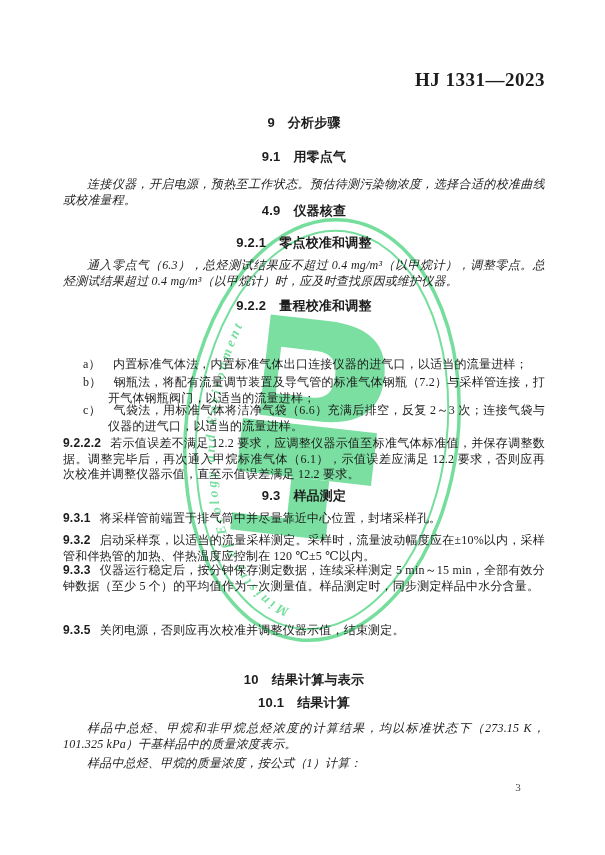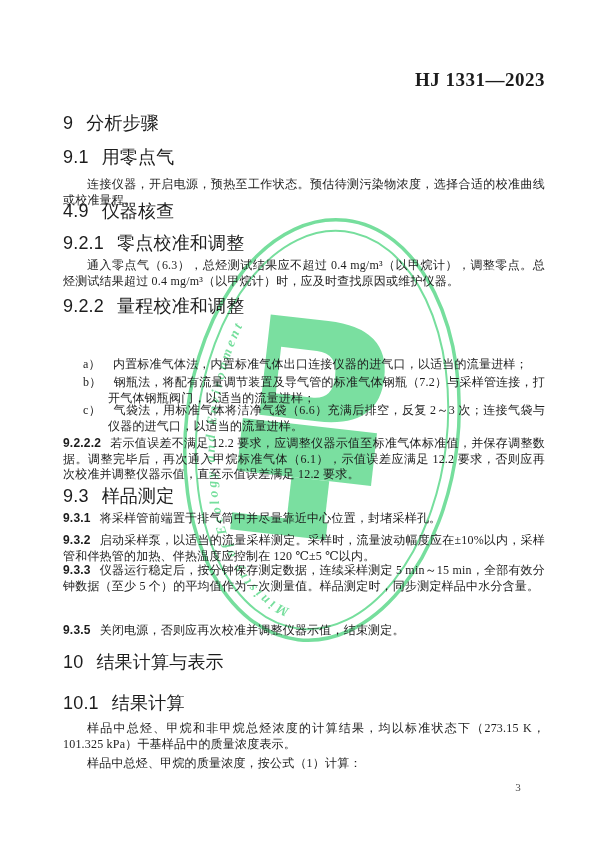--- a/index.html
+++ b/index.html
@@ -16,24 +16,24 @@
     font-size:12px;line-height:15.5px;text-align:justify;
     letter-spacing:0.2px;
   }
   .std-header{
     top:72px;text-align:right;
     font-family:Liberation Serif, serif;
     font-weight:bold;font-size:19px;letter-spacing:0.5px;
   }
   .h{
     font-family:"Liberation Sans","DejaVu Sans",sans-serif;
-    font-weight:normal;font-size:18px;line-height:14px;text-align:left;
+    font-weight:bold;font-size:13px;line-height:14px;text-align:center;
   }
   .h .hnum{margin-right:13px;}
-  .indent{text-indent:2em;}
+  .indent{text-indent:2em;font-style:italic;}
   .cnum{
     font-family:"Liberation Sans","DejaVu Sans",sans-serif;
     font-weight:bold;font-style:normal;margin-right:9px;font-size:12px;
   }
   .li{box-sizing:border-box;padding-left:45px;text-indent:-25px;}
   .pageno{
     top:780px;left:498px;width:40px;text-align:center;
     font-size:11px;color:#4a4a4a;letter-spacing:0;
   }
 </style>
@@ -105,21 +105,21 @@
   <div class="blk" style="top:533px;">
     <b class="cnum">9.3.2</b><span>启动采样泵，以适当的流量采样测定。采样时，流量波动幅度应在±10%以内，采样管和伴热管的加热、伴热温度应控制在 120 ℃±5 ℃以内。</span>
   </div>
   <div class="blk" style="top:563px;">
     <b class="cnum">9.3.3</b><span>仪器运行稳定后，按分钟保存测定数据，连续采样测定 5 min～15 min，全部有效分钟数据（至少 5 个）的平均值作为一次测量值。样品测定时，同步测定样品中水分含量。</span>
   </div>
   <div class="blk" style="top:623px;">
     <b class="cnum">9.3.5</b><span>关闭电源，否则应再次校准并调整仪器示值，结束测定。</span>
   </div>
 
-  <div class="blk h" style="top:655px;">
+  <div class="blk h" style="top:673px;">
     <span class="hnum">10</span><span>结果计算与表示</span>
   </div>
 
   <div class="blk h" style="top:696px;">
     <span class="hnum">10.1</span><span>结果计算</span>
   </div>
 
   <div class="blk indent" style="top:721px;">样品中总烃、甲烷和非甲烷总烃浓度的计算结果，均以标准状态下（273.15 K，101.325 kPa）干基样品中的质量浓度表示。</div>
   <div class="blk indent" style="top:756px;">样品中总烃、甲烷的质量浓度，按公式（1）计算：</div>
 

